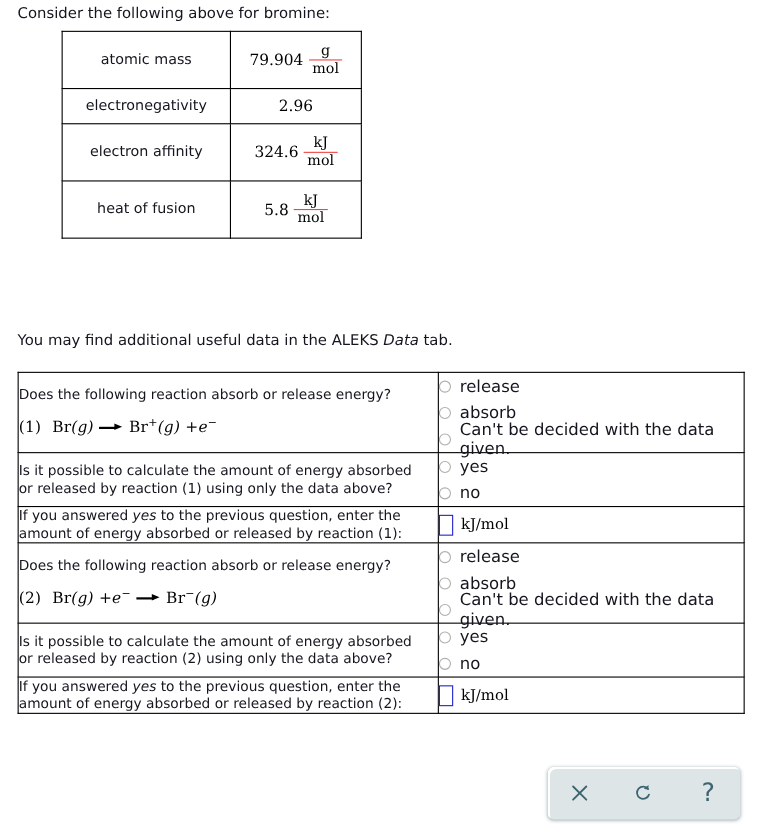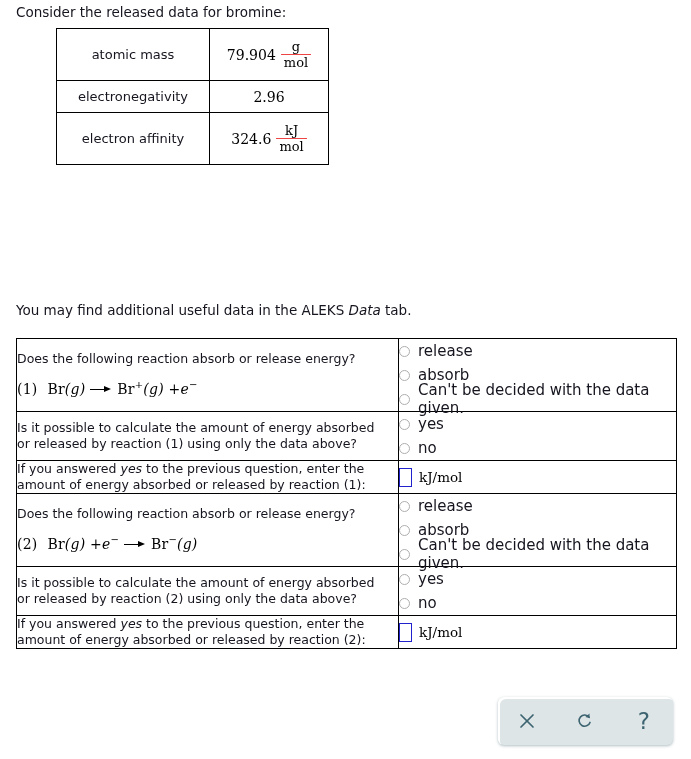--- a/index.html
+++ b/index.html
@@ -226,21 +226,21 @@
   .tool-glyph {
     font-family: "DejaVu Sans", sans-serif;
     font-size: 23px;
     color: #3d6471;
     line-height: 1;
   }
 </style>
 </head>
 <body>
 
-<div class="prompt-line" id="intro-text">Consider the released data for bromine:</div>
+<div class="prompt-line" id="intro-text">Consider the following above for bromine:</div>
 
 <table id="data-table">
   <tbody>
     <tr class="row-tall">
       <td class="prop-label">atomic mass</td>
       <td class="prop-value">
         <span class="val-wrap">
           <span>79.904</span>
           <span class="frac">
             <span class="num">g</span>
@@ -255,20 +255,32 @@
         <span class="val-wrap">
           <span>2.96</span>
         </span>
       </td>
     </tr>
     <tr class="row-tall">
       <td class="prop-label">electron affinity</td>
       <td class="prop-value">
         <span class="val-wrap">
           <span>324.6</span>
+          <span class="frac">
+            <span class="num">kJ</span>
+            <span class="den">mol</span>
+          </span>
+        </span>
+      </td>
+    </tr>
+    <tr class="row-tall">
+      <td class="prop-label">heat of fusion</td>
+      <td class="prop-value">
+        <span class="val-wrap">
+          <span>5.8</span>
           <span class="frac">
             <span class="num">kJ</span>
             <span class="den">mol</span>
           </span>
         </span>
       </td>
     </tr>
   </tbody>
 </table>
 

